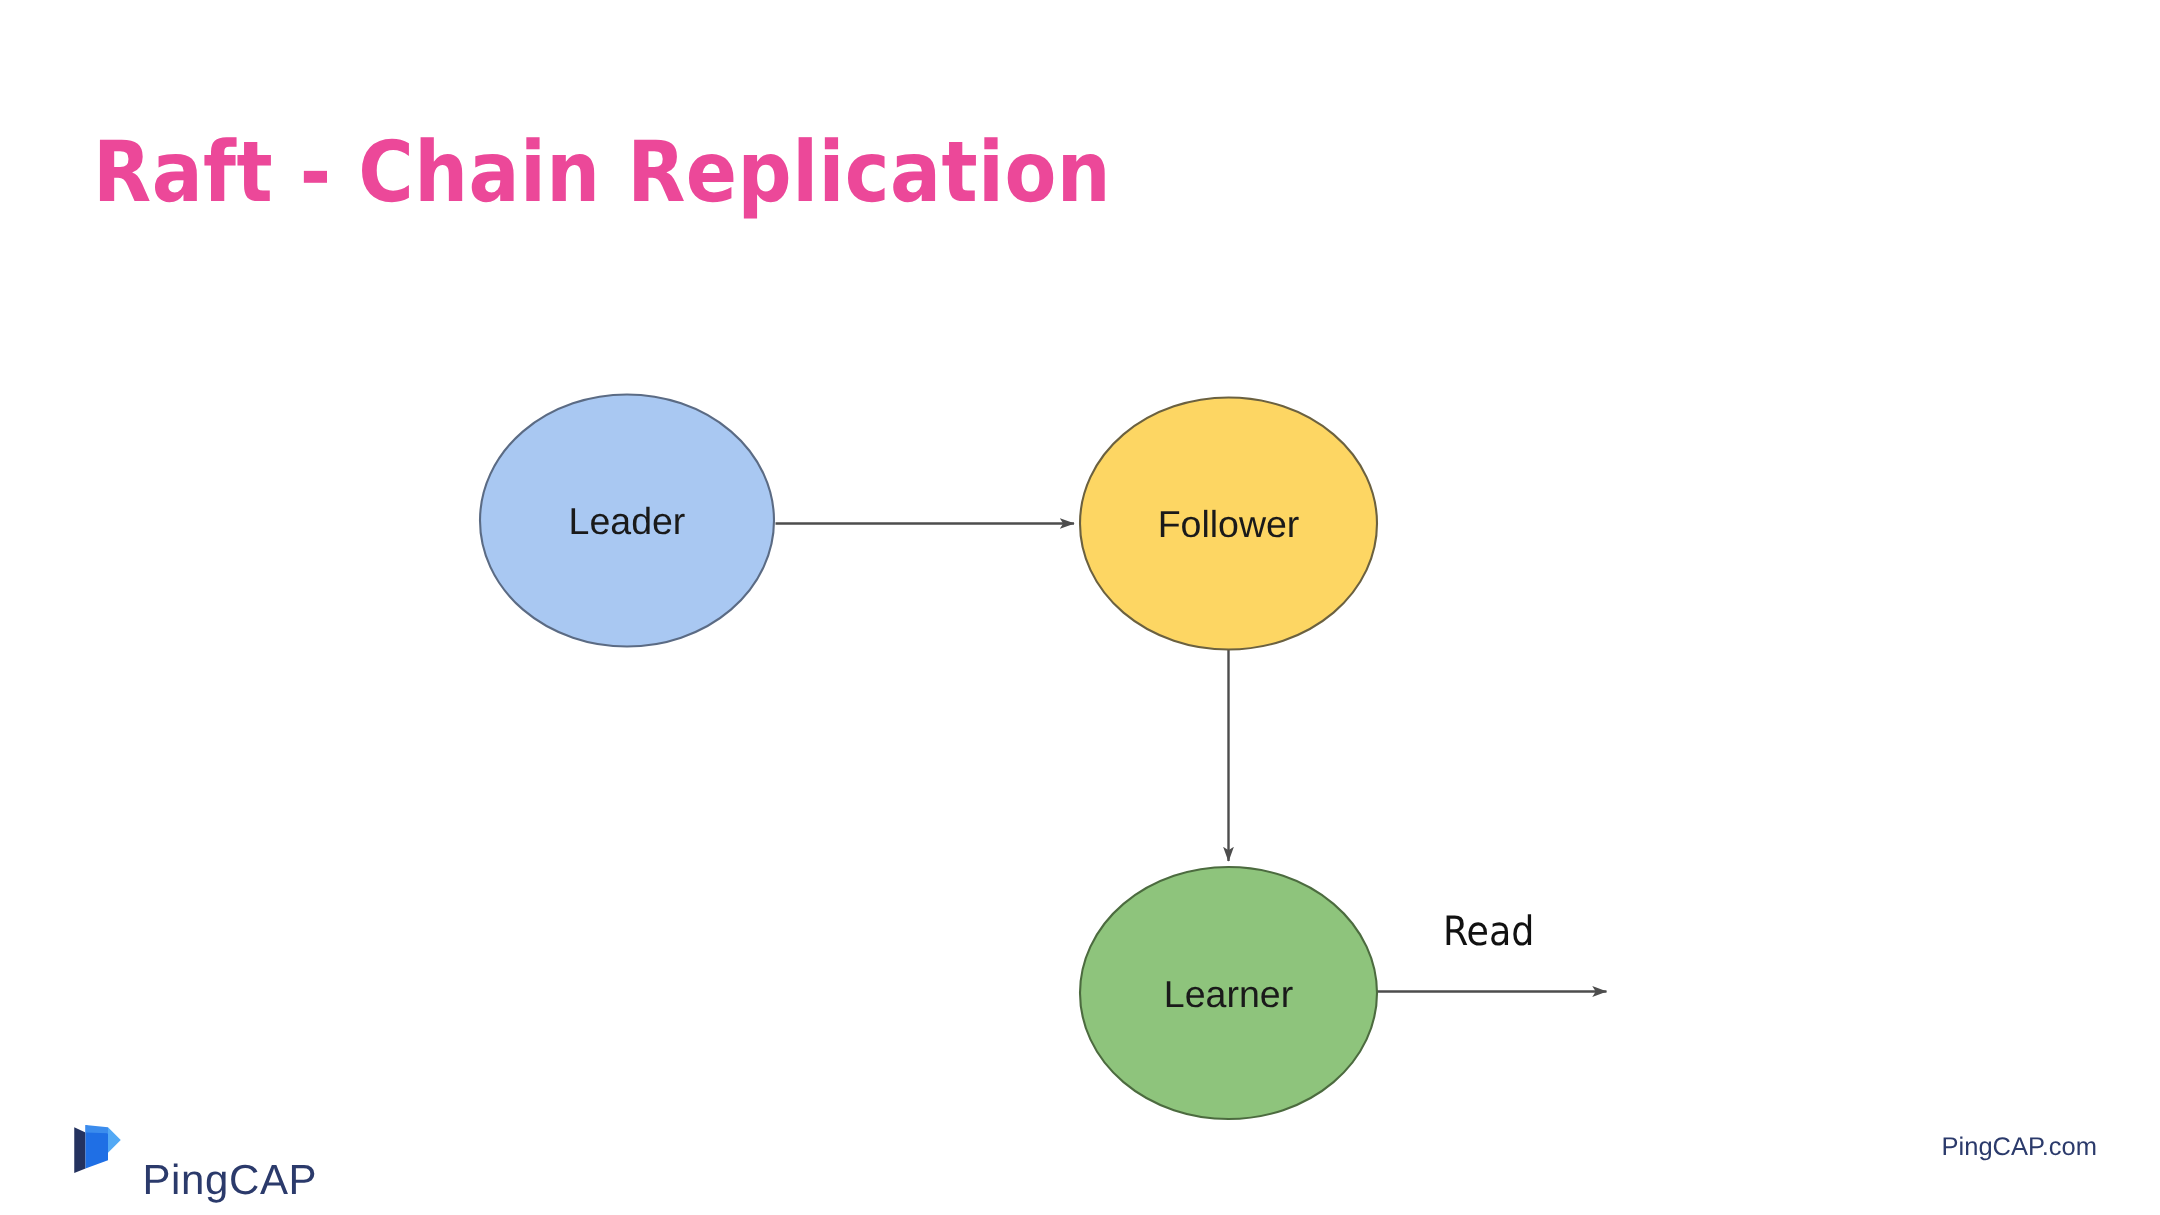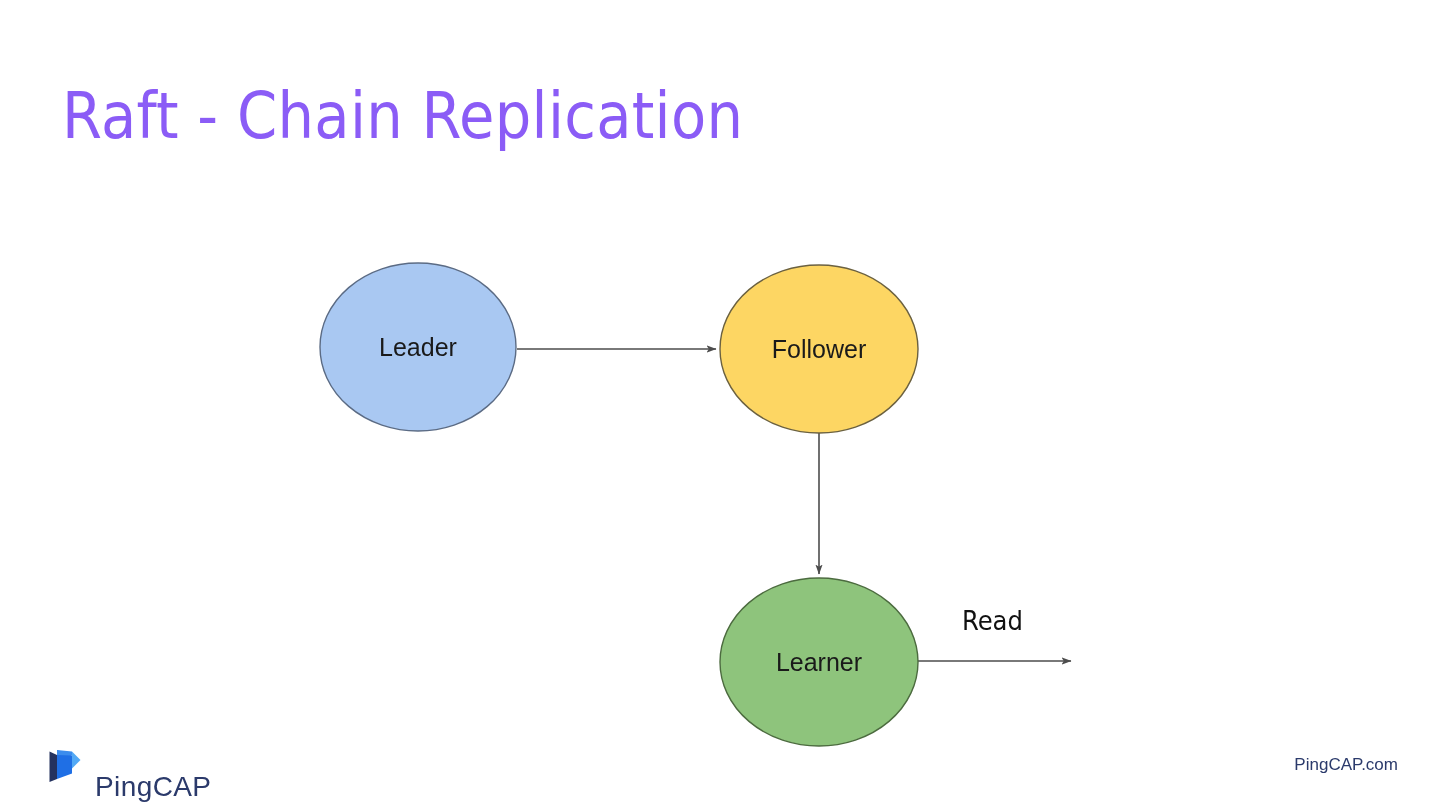--- a/index.html
+++ b/index.html
@@ -15,24 +15,24 @@
     font-family: "DejaVu Sans", sans-serif;
   }
 
   
   #slide-title {
     position: absolute;
     left: 62px;
     top: 82px;
     font-family: "Liberation Sans Narrow", "DejaVu Sans Condensed", "Liberation Sans", sans-serif;
     font-stretch: condensed;
-    font-size: 64px;
+    font-size: 56px;
     line-height: 68px;
-    font-weight: 400;
-    color: #8b5cf6;
+    font-weight: 700;
+    color: #ec4899;
     letter-spacing: 0.3px;
     white-space: nowrap;
   }
 
   
   #diagram {
     position: absolute;
     left: 0;
     top: 0;
     width: 1440px;

